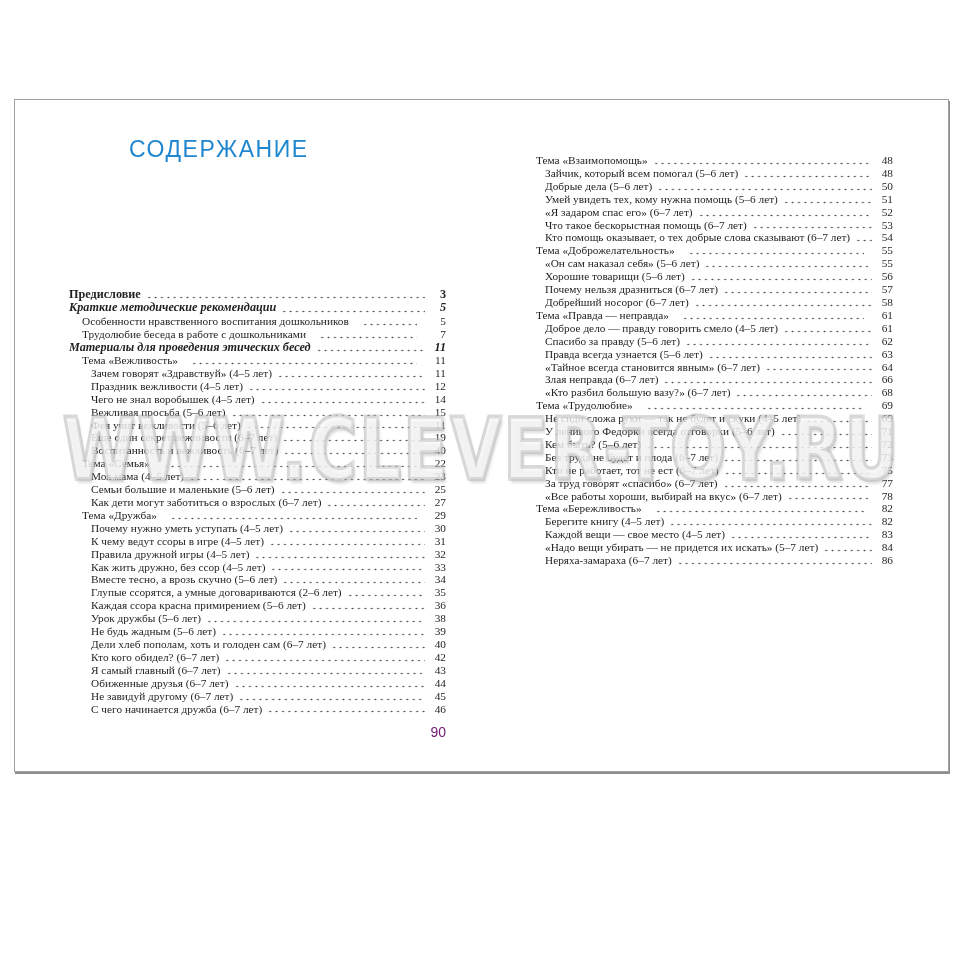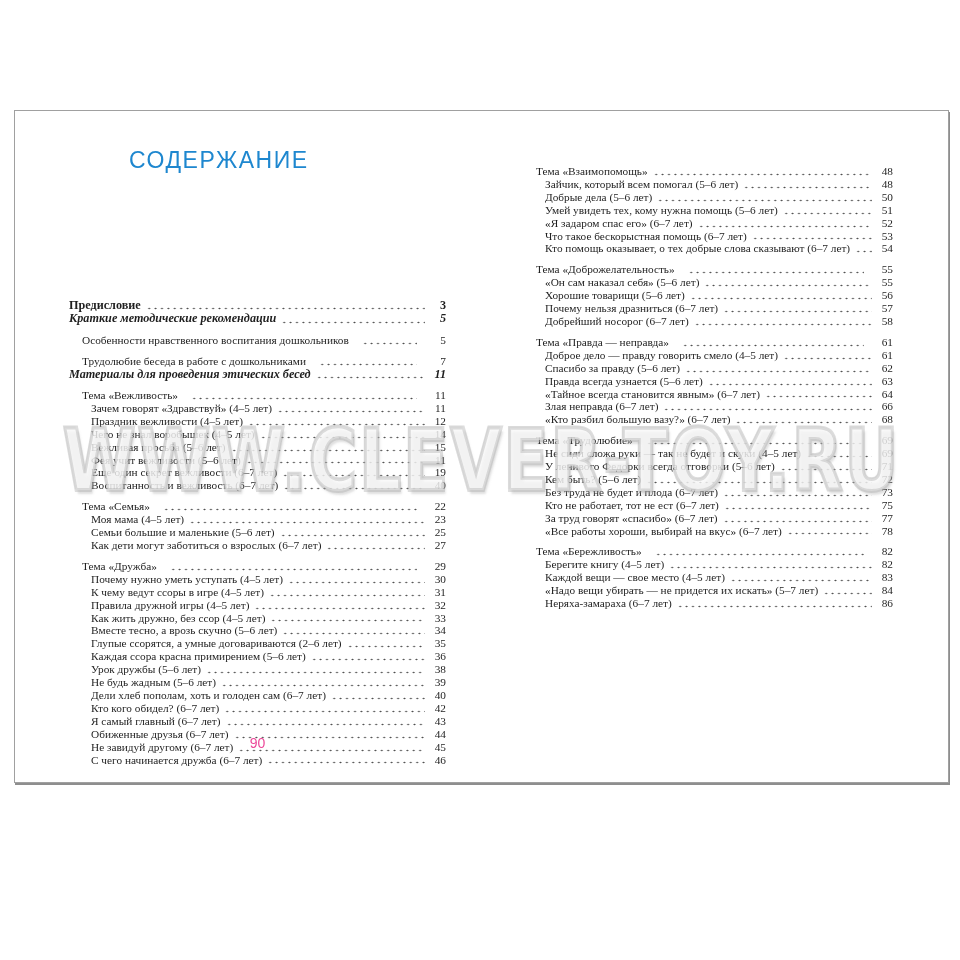--- a/index.html
+++ b/index.html
@@ -2,53 +2,53 @@
 <html><head>
 <meta charset="utf-8">
 <style>
   html,body{margin:0;padding:0;}
   body{
     width:960px;height:960px;background:#ffffff;position:relative;
     font-family:"Liberation Serif", serif;
     -webkit-font-smoothing:antialiased;
   }
   .sheet{
-    position:absolute;left:14px;top:110px;width:933px;height:671px;
+    position:absolute;left:14px;top:99px;width:933px;height:671px;
     background:#ffffff;border:1px solid #a0a0a0;
     box-shadow:1px 2px 0 #8e8e8e;
     overflow:hidden;
   }
   .title{
     position:absolute;left:114px;top:36px;
     font-family:"Liberation Sans", sans-serif;
     font-size:23px;font-weight:400;letter-spacing:1.5px;
     color:#1e87cf;
   }
   .col{
     position:absolute;font-size:11.3px;line-height:12.9px;color:#1f1f1f;
   }
   .col-left{left:54px;top:188px;width:377px;}
   .col-right{left:508px;top:34px;width:370px;}
   .toc-row{display:flex;align-items:flex-end;}
   .toc-row.lvl1{padding-left:13px;margin-top:20px;}
   .toc-row.lvl2{padding-left:22px;}
   .toc-row.bold{font-weight:bold;font-size:12.2px;line-height:13.4px;}
   .toc-row.lvl0:not(:first-child){font-style:italic;}
-  .toc-row.lvl1:not(:first-child){margin-top:8px;gap:8px;}
+  .toc-row.lvl1:not(:first-child){margin-top:0;gap:8px;}
   .lab{white-space:nowrap;}
   .dots{
     flex:1;height:11px;margin:0 3px 0 5px;min-width:10px;
     background-image:radial-gradient(circle, #4c4c4c 0.8px, rgba(0,0,0,0) 1.05px);
     background-size:6.4px 3px;background-repeat:repeat-x;
     background-position:left 0 bottom 2px;
   }
   .pg{min-width:18px;text-align:right;white-space:nowrap;}
   .pagenum{
-    position:absolute;left:54px;top:624px;width:377px;text-align:center;
-    font-family:"Liberation Sans", sans-serif;font-size:14px;color:#ec4899;
+    position:absolute;left:54px;top:624px;width:377px;text-align:right;
+    font-family:"Liberation Sans", sans-serif;font-size:14px;color:#701a75;
   }
   .watermark{
     position:absolute;left:0;right:0;top:300px;text-align:center;
     font-family:"DejaVu Sans", sans-serif;font-weight:bold;
     font-size:66px;letter-spacing:2px;white-space:nowrap;
     color:rgba(255,255,255,0.72);
     -webkit-text-stroke:3px rgba(172,172,172,0.40);
     text-shadow:2px 3px 2px rgba(150,150,150,0.30), -1px -1px 1px rgba(170,170,170,0.22);
     transform:scaleY(1.3);transform-origin:top center;
     pointer-events:none;

